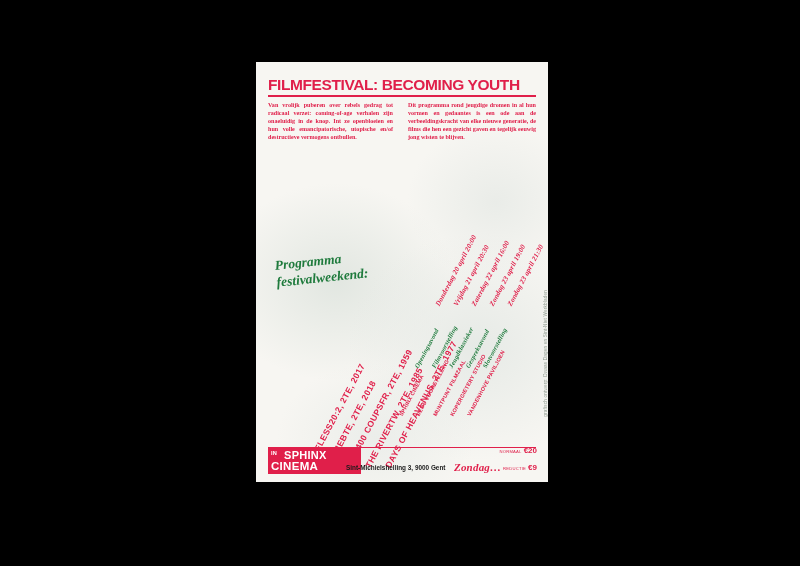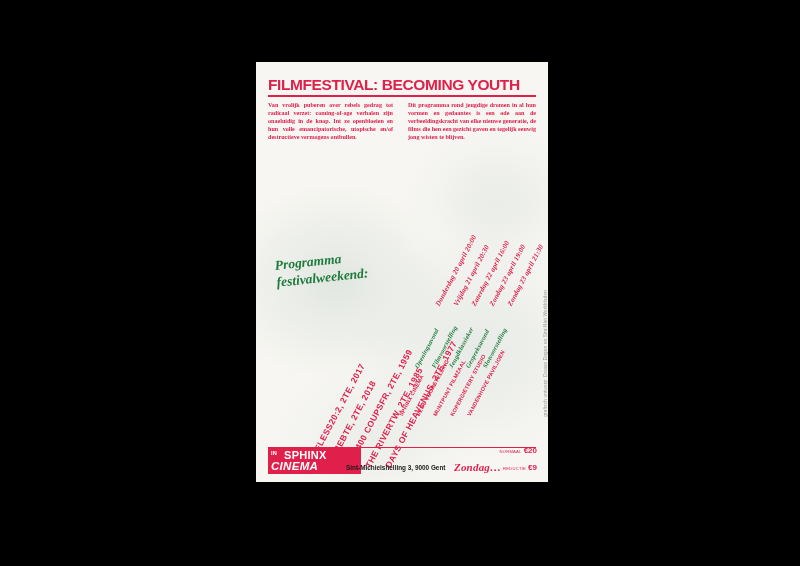--- a/index.html
+++ b/index.html
@@ -189,21 +189,20 @@
     font-size: 11px;
     font-weight: bold;
     letter-spacing: 0.3px;
   }
   #logo .cinema {
     position: absolute;
     left: 3px; top: 12px;
     font-size: 11.5px;
     font-weight: bold;
     letter-spacing: 0.3px;
-    font-style: italic;
   }
 
   #address {
     position: absolute;
     left: 90px;
     bottom: 11px;
     font-family: "Liberation Sans", sans-serif;
     font-weight: bold;
     font-size: 6.4px;
     color: #1a1a1a;

